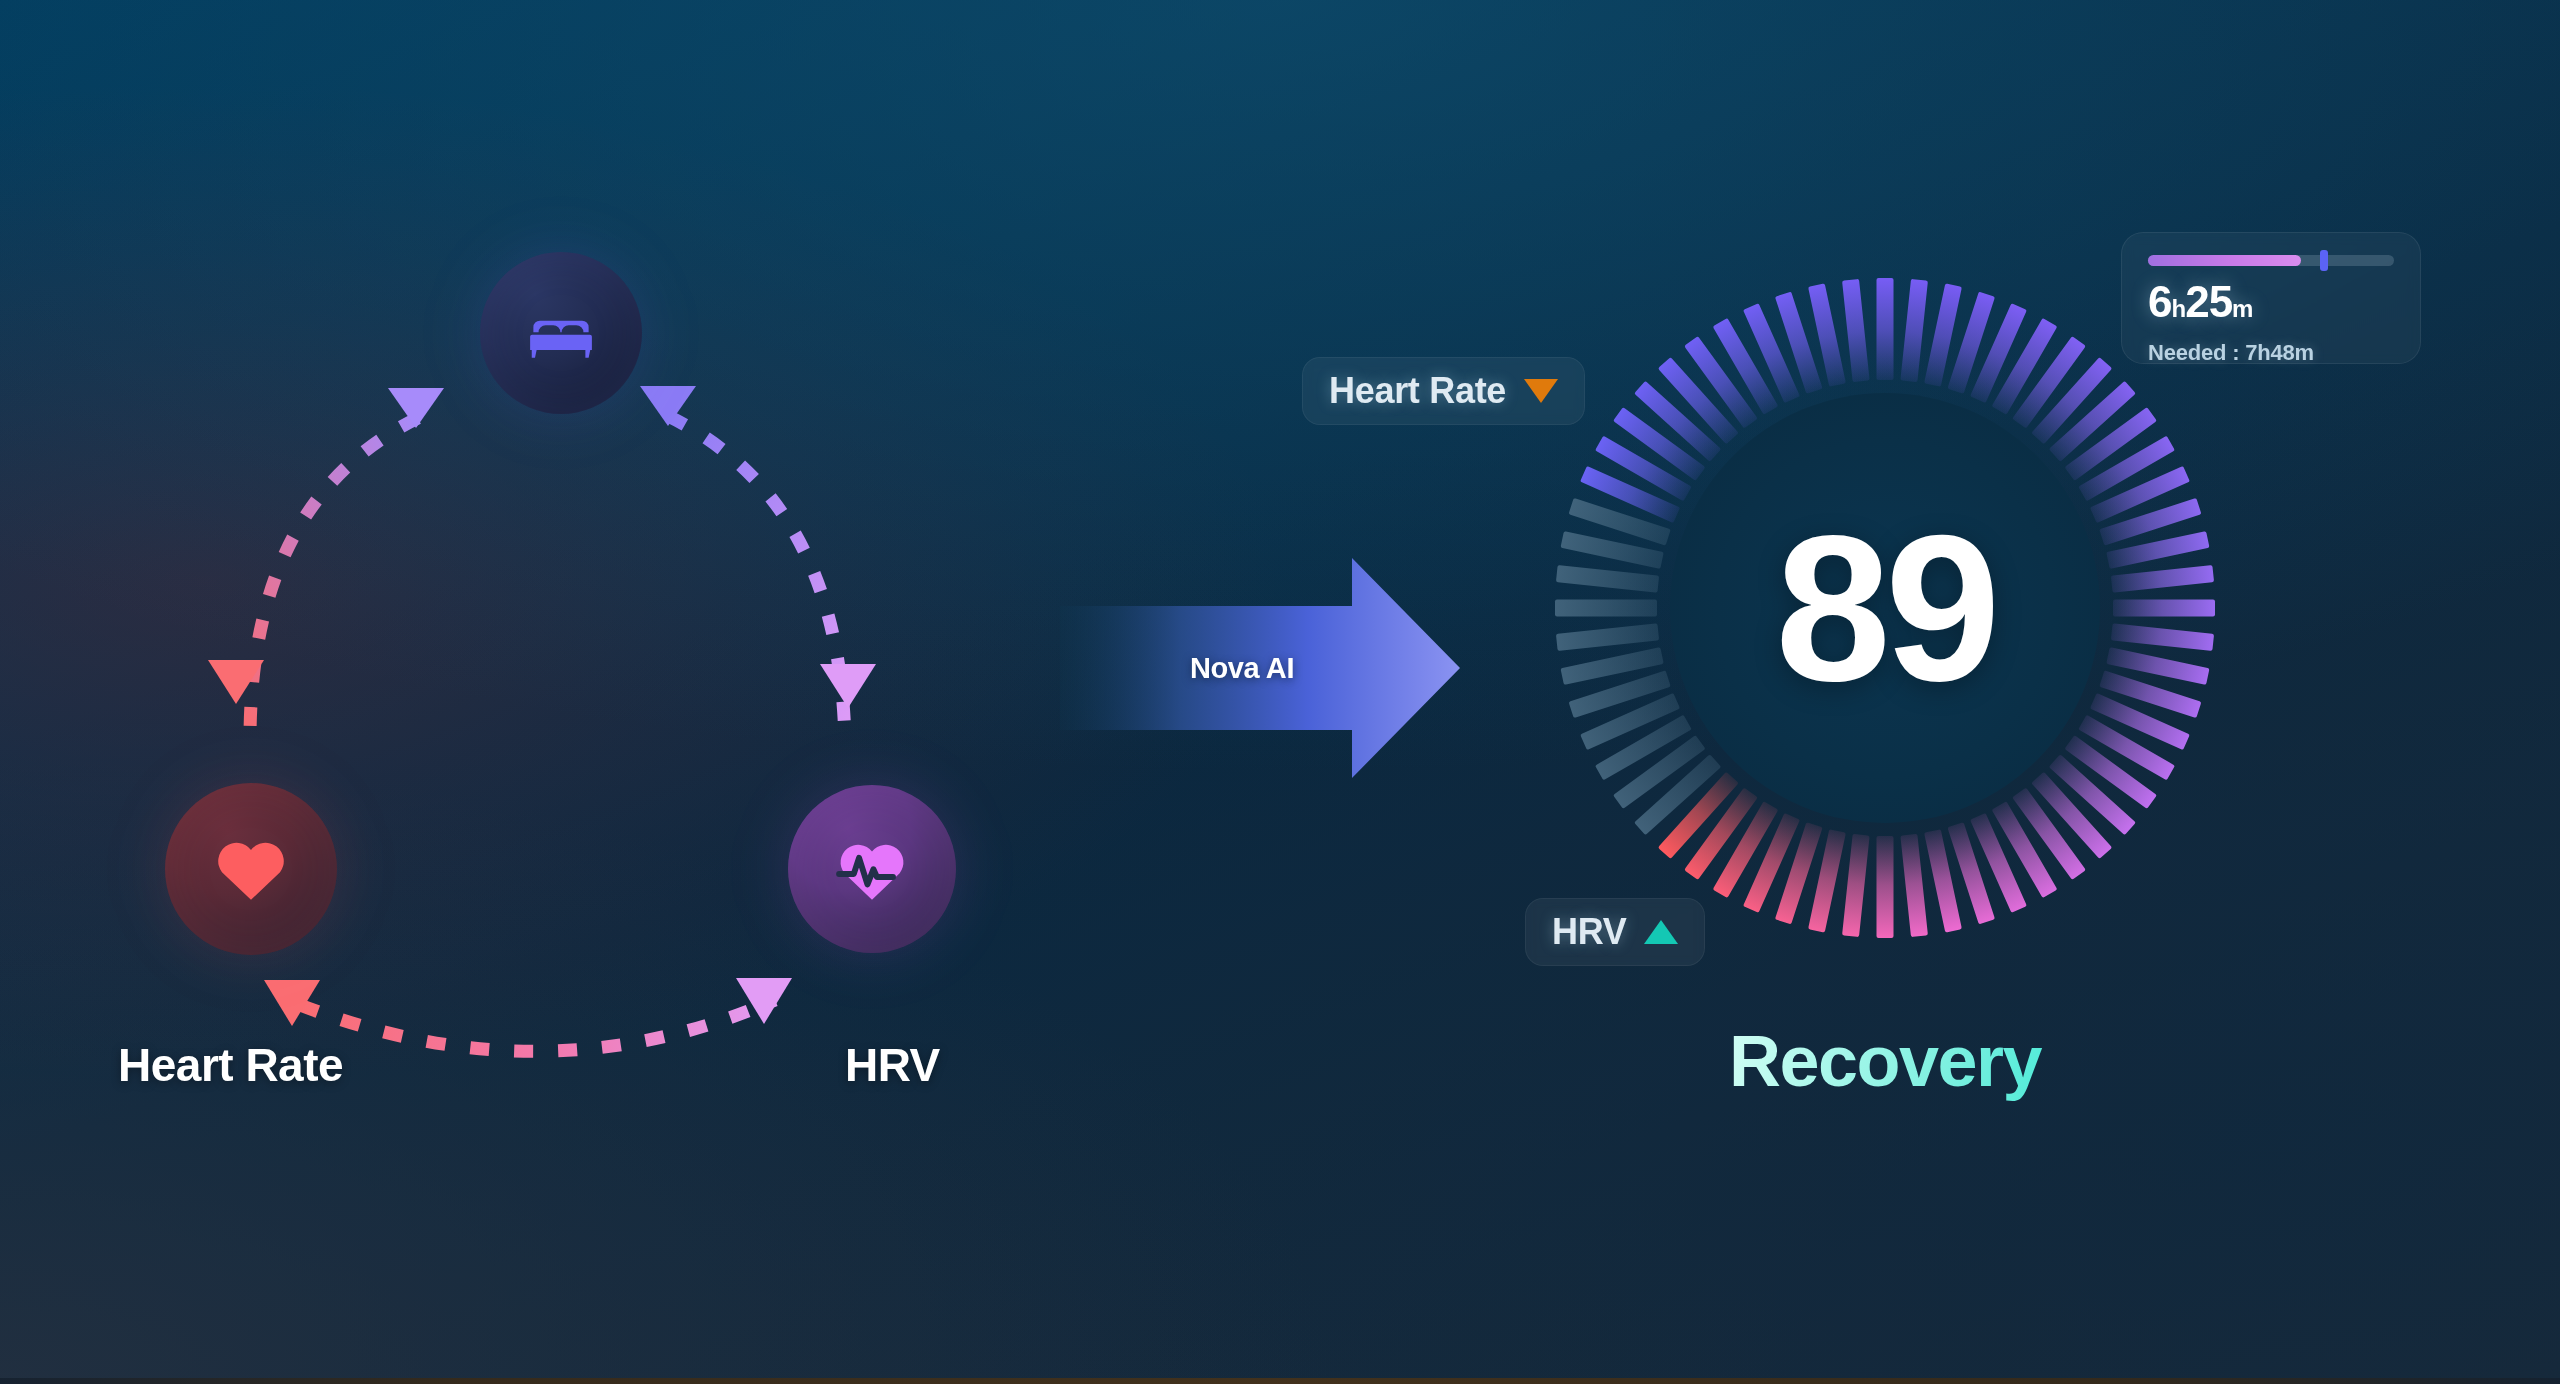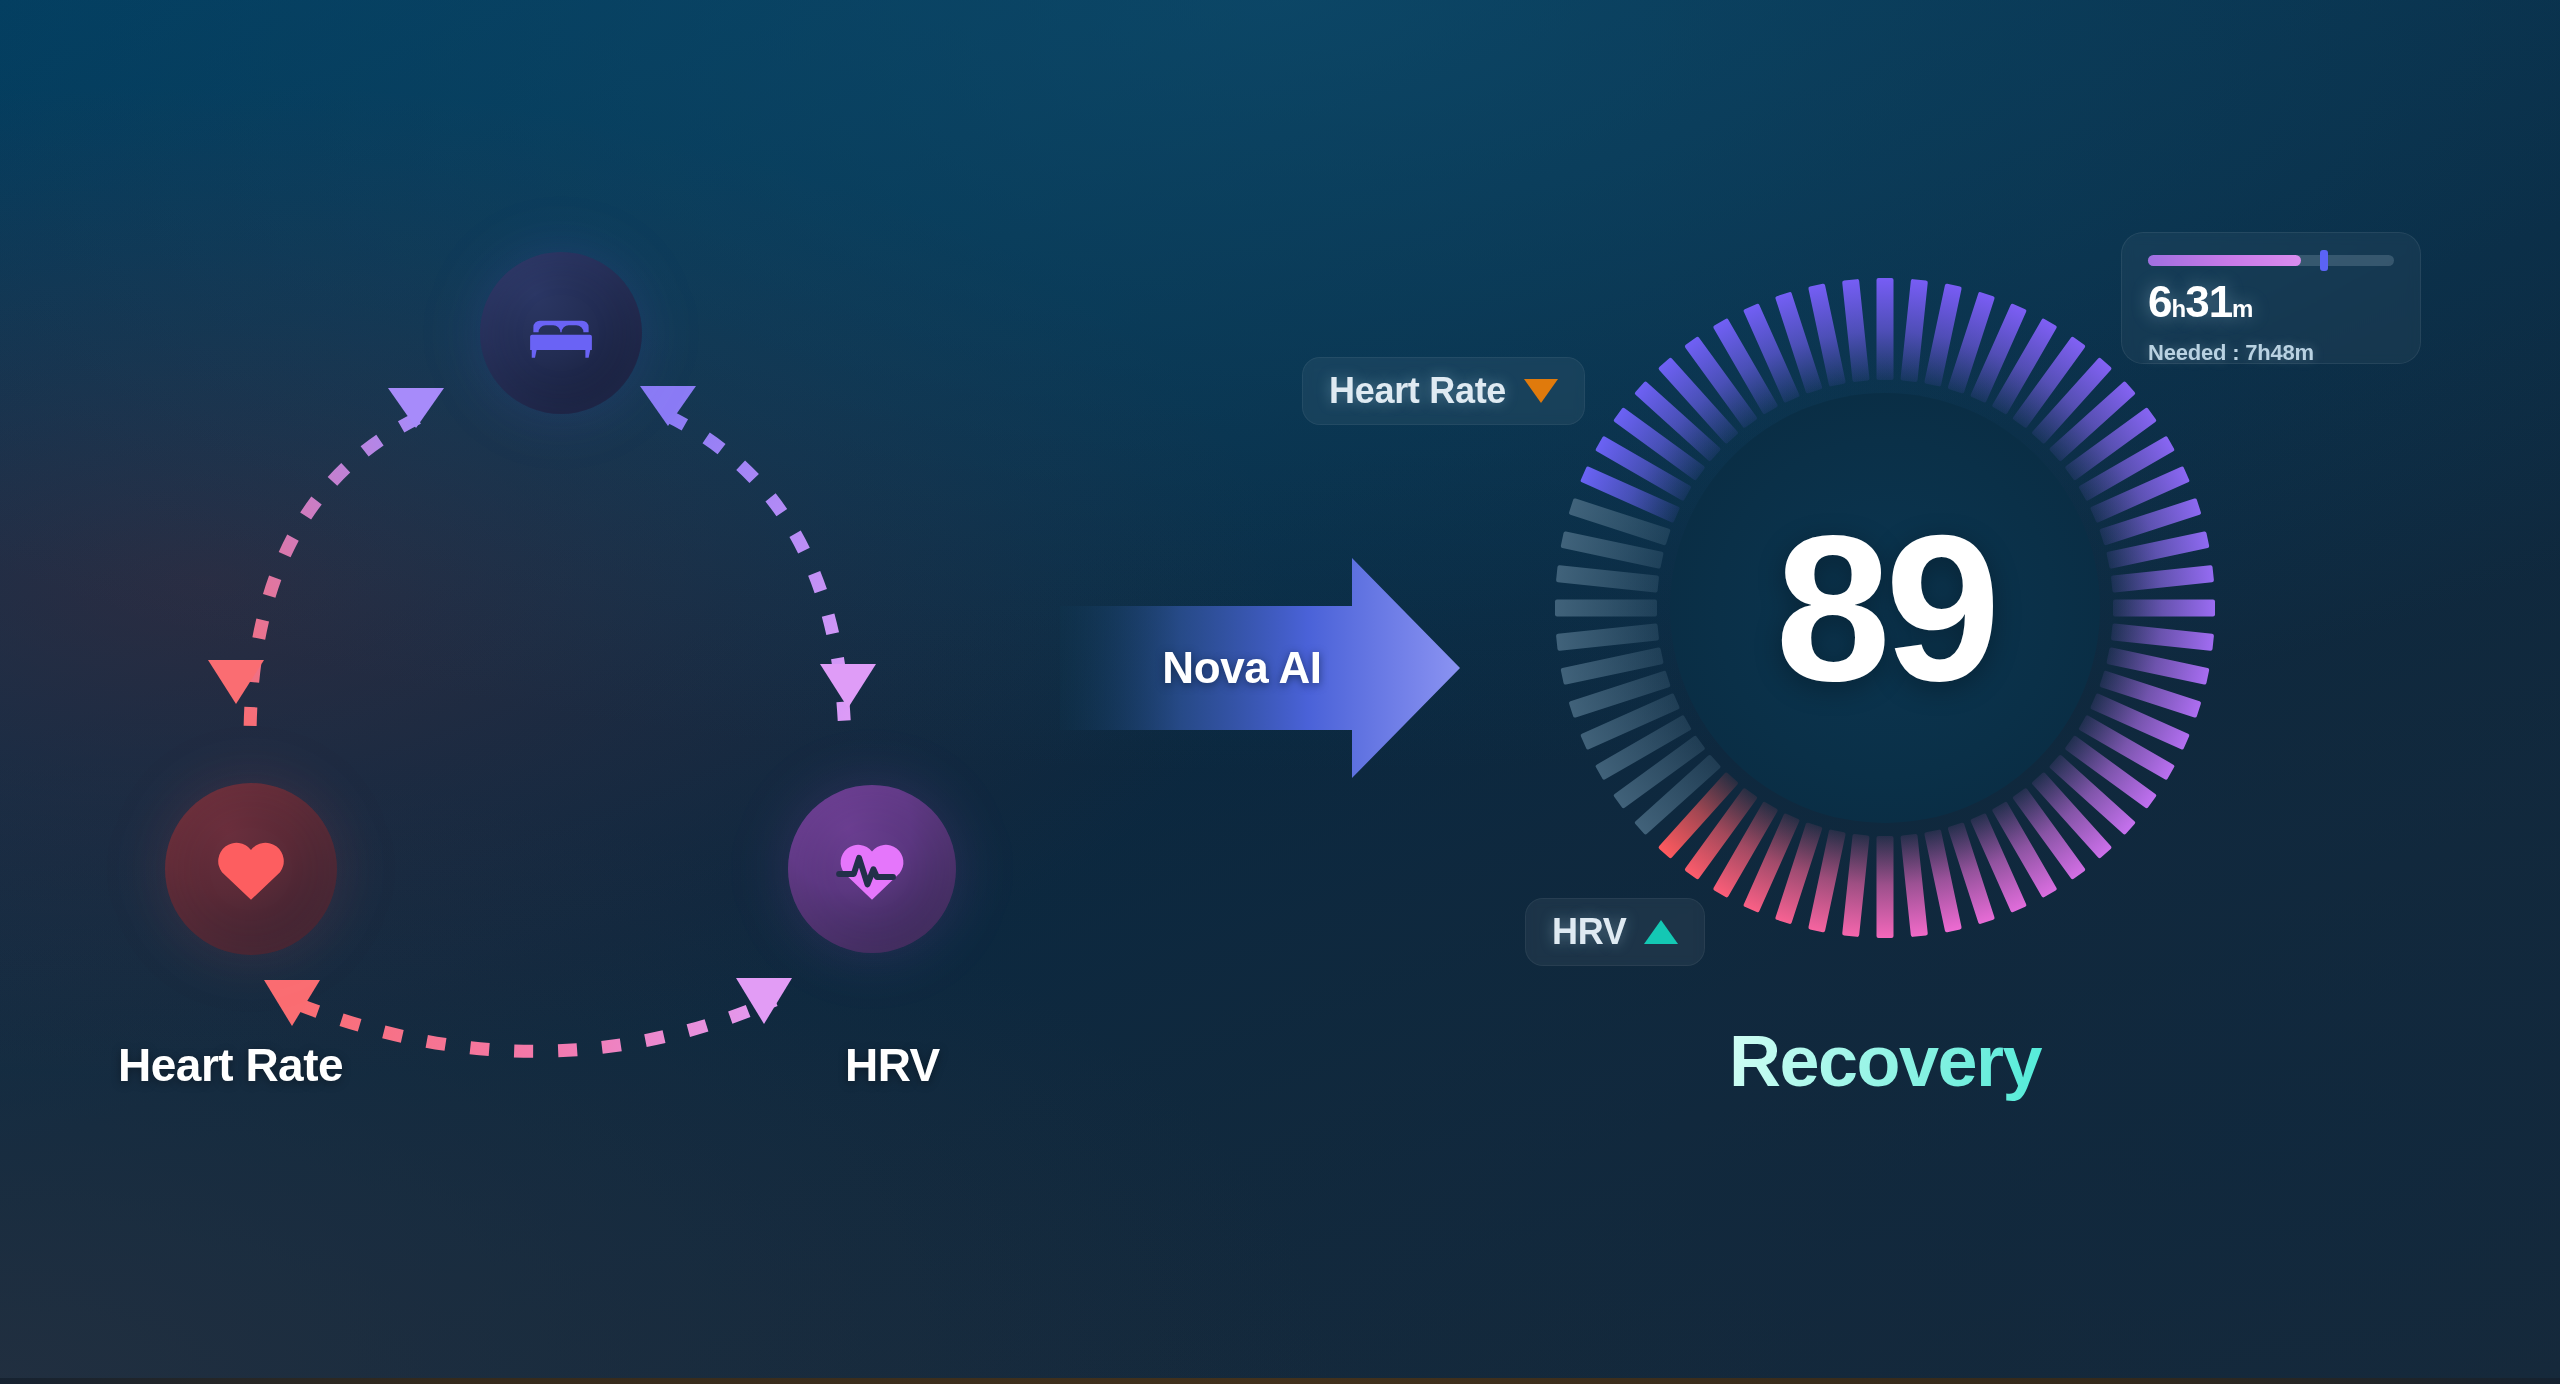--- a/index.html
+++ b/index.html
@@ -44,21 +44,21 @@
 
   .node-label{position:absolute;color:#fff;font-weight:700;letter-spacing:-.5px;white-space:nowrap;
               text-shadow:0 2px 10px rgba(0,0,0,.35);}
   #label-sleep{left:394px;top:545px;font-size:46px;}
   #label-hr{left:118px;top:1038px;font-size:46px;}
   #label-hrv{left:845px;top:1038px;font-size:46px;}
 
   
   #nova-arrow{left:1060px;top:558px;width:400px;height:220px;}
   #nova-arrow .txt{position:absolute;left:0;right:36px;top:0;bottom:0;display:flex;align-items:center;
-    justify-content:center;color:#fff;font-size:44px;font-weight:700;letter-spacing:-.4px;z-index:3;
+    justify-content:center;color:#fff;font-size:29px;font-weight:700;letter-spacing:-.4px;z-index:3;
     text-shadow:0 2px 8px rgba(8,26,48,.6);}
 
   
   #gauge{left:1505px;top:228px;width:760px;height:760px;}
   #gauge .core{position:absolute;left:50%;top:50%;width:430px;height:430px;margin:-215px 0 0 -215px;
     border-radius:50%;background:radial-gradient(circle,#0b3550 0%,#0a3048 55%,#092a40 100%);}
   #gauge-value{position:absolute;left:0;right:0;top:50%;transform:translateY(-50%);text-align:center;
     color:#fff;font-size:208px;font-weight:700;letter-spacing:-6px;line-height:1;z-index:4;
     text-shadow:0 6px 28px rgba(0,0,0,.30);}
 
@@ -552,18 +552,18 @@
     <span>HRV</span>
     <span class="tri up"></span>
   </div>
 
   <div class="abs" id="sleep-card">
     <div class="track">
       <div class="fill" id="sleep-fill" style="width: 62%;"></div>
       <div class="marker" id="sleep-marker" style="left: 70%;"></div>
     </div>
     <div class="dur">
-      <span>6</span><span class="u">h</span><span>31</span><span class="u">m</span>
+      <span>6</span><span class="u">h</span><span>25</span><span class="u">m</span>
     </div>
     <div class="need">Needed : 7h48m</div>
   </div>
 
 </div>
 
 </body></html>

